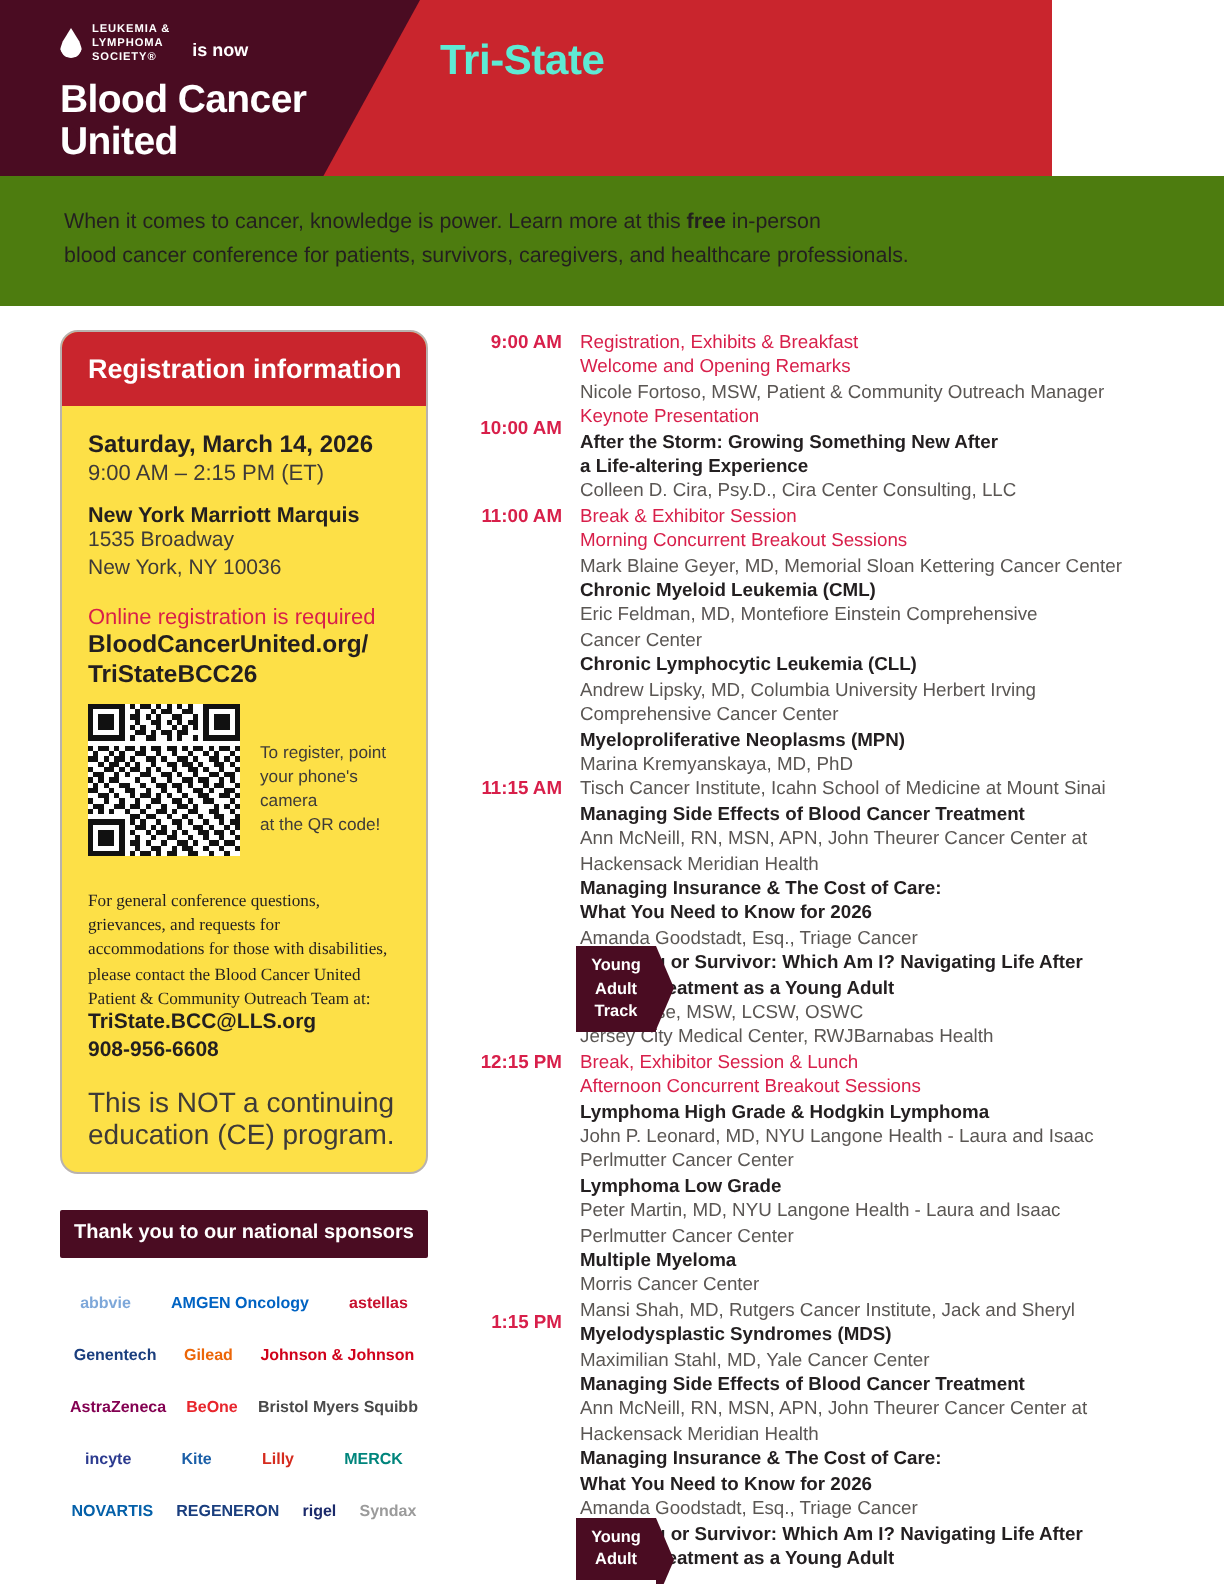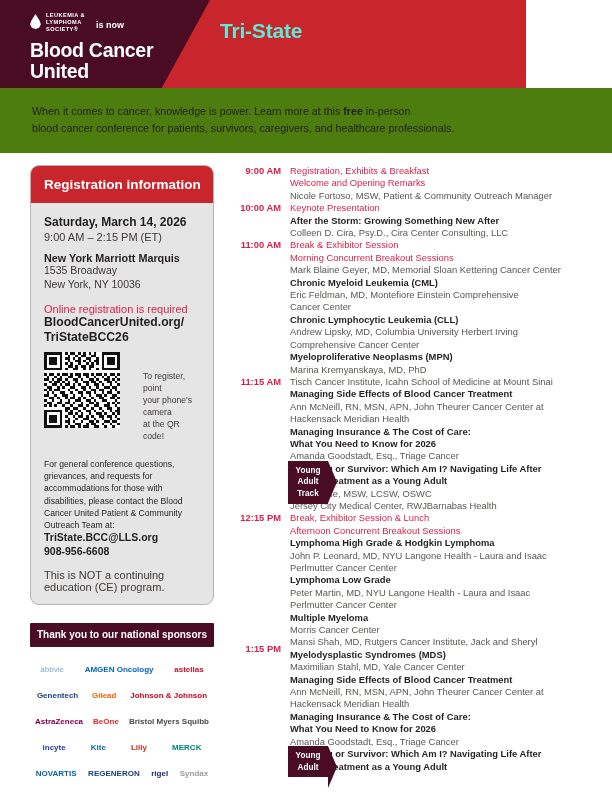--- a/index.html
+++ b/index.html
@@ -55,40 +55,40 @@
     background: #4d7c0f; width: 612px; padding: 15px 30px 16px 32px;
   }
   .subband p { font-size: 10.7px; line-height: 17px; color: #231f20; }
   .subband b { font-weight: bold; }
 
   
   .body { position: relative; display: flex; padding-top: 12px; }
 
   
   .left { width: 222px; padding-left: 30px; padding-right: 8px; }
-  .regbox { border: 1px solid #b9b2ae; border-radius: 9px; overflow: hidden; background:#e5e5e5; }
+  .regbox { border: 1px solid #b9b2ae; border-radius: 9px; overflow: hidden; background:#fde047; }
   .regbox-head {
     background: #c9252d; color: #fff; font-weight: bold; font-size: 13.5px;
     padding: 11px 12px 11px 13px;
   }
   .regbox-body { padding: 12px 13px 11px 13px; }
   .r-date { font-weight: bold; font-size: 12px; color:#231f20; line-height:15px;}
   .r-time { font-size: 11px; color:#3e3a38; margin-top:1px; }
   .r-venue { font-weight: bold; font-size: 10.8px; color:#231f20; margin-top: 9px; }
   .r-addr { font-size: 10.5px; color:#3e3a38; line-height: 13.5px; }
   .r-req { color: #d81f4a; font-size: 11px; margin-top: 12px; }
   .r-url { font-weight: bold; font-size: 12.2px; color: #231f20; line-height: 14.5px; }
 
   .qrrow { display: flex; gap: 10px; margin-top: 8px; align-items:flex-start;}
   .qr { width: 76px; height: 76px; flex: none; }
-  .qr-note { font-size: 8.6px; color:#3e3a38; line-height: 12px; padding-top: 18px; margin-left: 13px;}
-
-  .r-contact { font-size: 8.6px; color:#231f20; line-height: 12.2px; margin-top: 16px; }
+  .qr-note { font-size: 8.6px; color:#3e3a38; line-height: 12px; padding-top: 18px;}
+
+  .r-contact { font-size: 8.6px; color:#231f20; line-height: 12.2px; margin-top: 16px; font-family: Liberation Serif, serif; }
   .r-email { font-weight: bold; font-size: 10.5px; color:#231f20; line-height: 13.5px;}
-  .r-ce { font-size: 11px; color:#3e3a38; margin-top: 11px; }
+  .r-ce { font-size: 14px; color:#3e3a38; margin-top: 11px; }
 
   .sponsor-banner {
     background: #4a0c22; color: #fff; text-align: center; font-weight: bold;
     font-size: 10px; padding: 6px 0 7px; margin-top: 18px; border-radius: 1px;
   }
   .sponsor-grid { margin-top: 9px; }
   .sp-row { display: flex; align-items: center; justify-content: space-around; height: 26px; }
   .sp { font-size: 8px; text-align:center; line-height:9px; white-space: nowrap; }
 
   
@@ -213,21 +213,21 @@
             <span>TriState.BCC@LLS.org</span><br>
             <span>908-956-6608</span>
           </div>
           <div class="r-ce">This is NOT a continuing education (CE) program.</div>
         </div>
       </div>
 
       <div class="sponsor-banner">Thank you to our national sponsors</div>
       <div class="sponsor-grid">
           <div class="sp-row">
-            <div class="sp" style="color: rgb(125, 167, 217); font-weight: normal;">abbvie</div>
+            <div class="sp" style="color: rgb(125, 167, 217); font-weight: bold;">abbvie</div>
             <div class="sp" style="color: rgb(0, 99, 195); font-weight: bold;">AMGEN Oncology</div>
             <div class="sp" style="color: rgb(200, 16, 46); font-weight: bold;">astellas</div>
           </div>
           <div class="sp-row">
             <div class="sp" style="color: rgb(26, 62, 126); font-weight: bold;">Genentech</div>
             <div class="sp" style="color: rgb(236, 102, 8); font-weight: bold;">Gilead</div>
             <div class="sp" style="color: rgb(208, 2, 27); font-weight: bold;">Johnson &amp; Johnson</div>
           </div>
           <div class="sp-row">
             <div class="sp" style="color: rgb(131, 0, 81); font-weight: bold;">AstraZeneca</div>
@@ -256,20 +256,21 @@
             <div class="t-head">Registration, Exhibits &amp; Breakfast</div>
           </div>
         </div>
         <div class="ag-row">
           <div class="ag-time">10:00 AM</div>
           <div class="ag-text">
             <div class="t-head">Welcome and Opening Remarks</div>
             <div class="t-spk">Nicole Fortoso, MSW, Patient &amp; Community Outreach Manager</div>
             <div class="t-head">Keynote Presentation</div>
             <div class="t-title">After the Storm: Growing Something New After</div>
+            <div class="t-title">a Life-altering Experience</div>
             <div class="t-spk">Colleen D. Cira, Psy.D., Cira Center Consulting, LLC</div>
           </div>
         </div>
         <div class="ag-row">
           <div class="ag-time">11:00 AM</div>
           <div class="ag-text">
             <div class="t-head">Break &amp; Exhibitor Session</div>
           </div>
         </div>
         <div class="ag-row">

